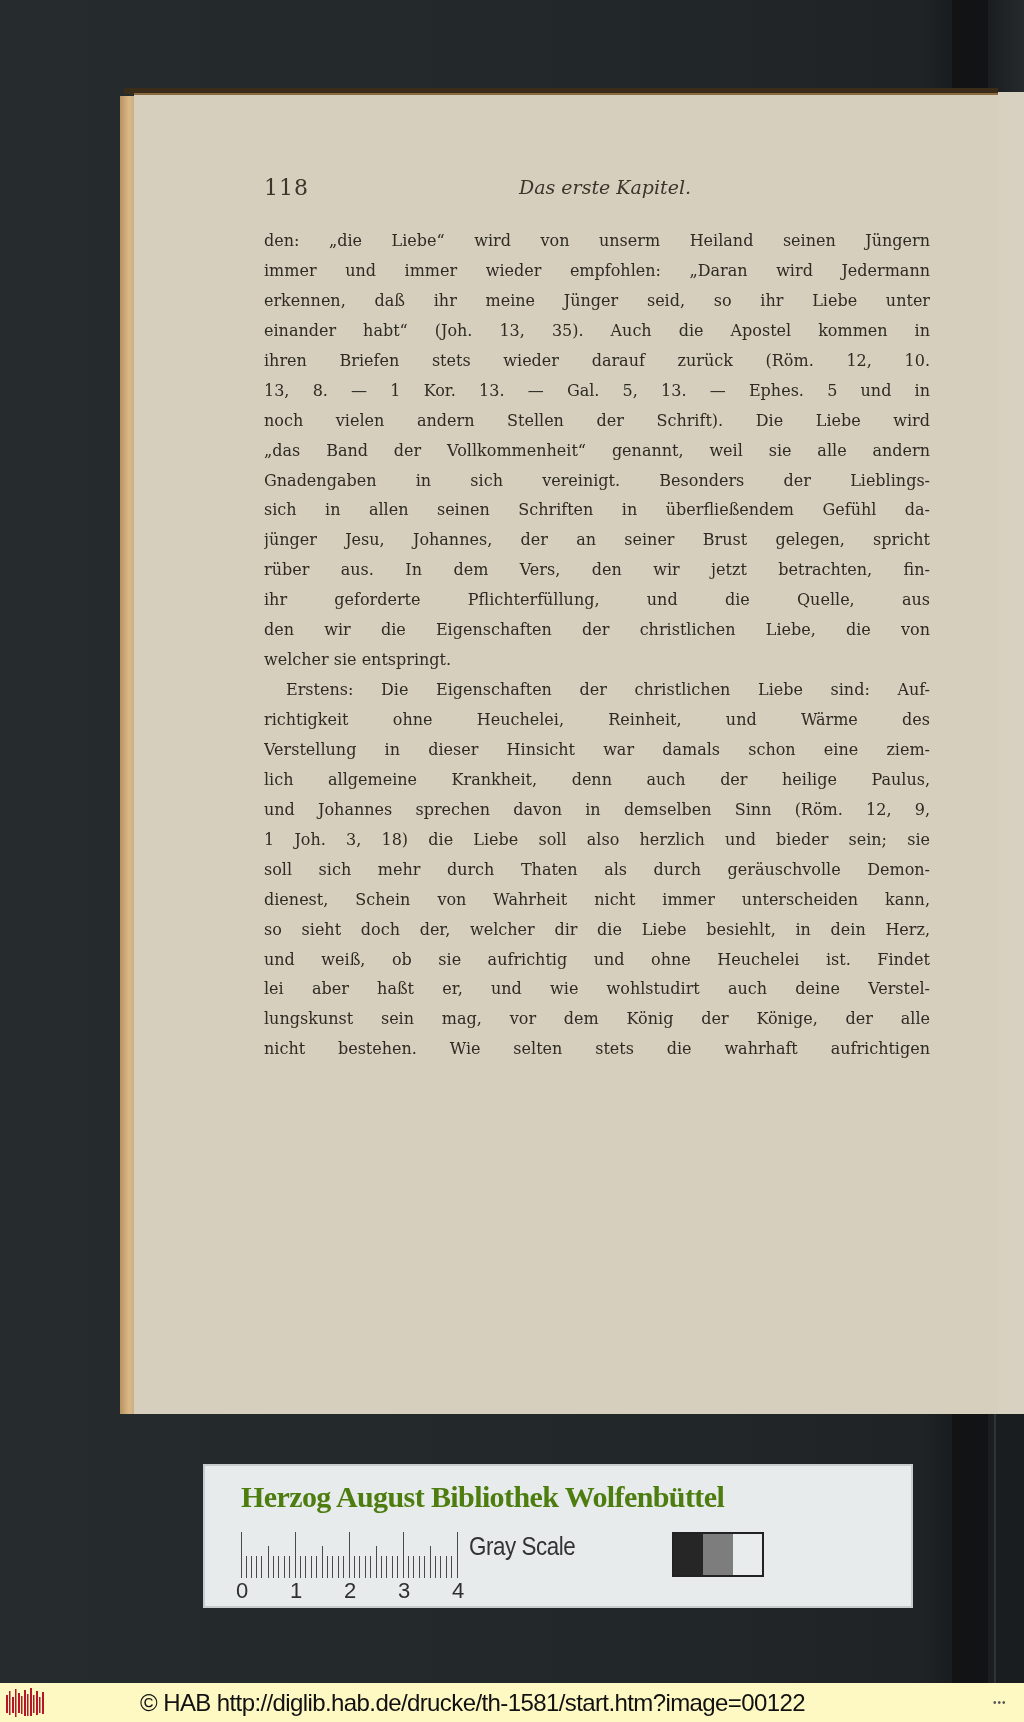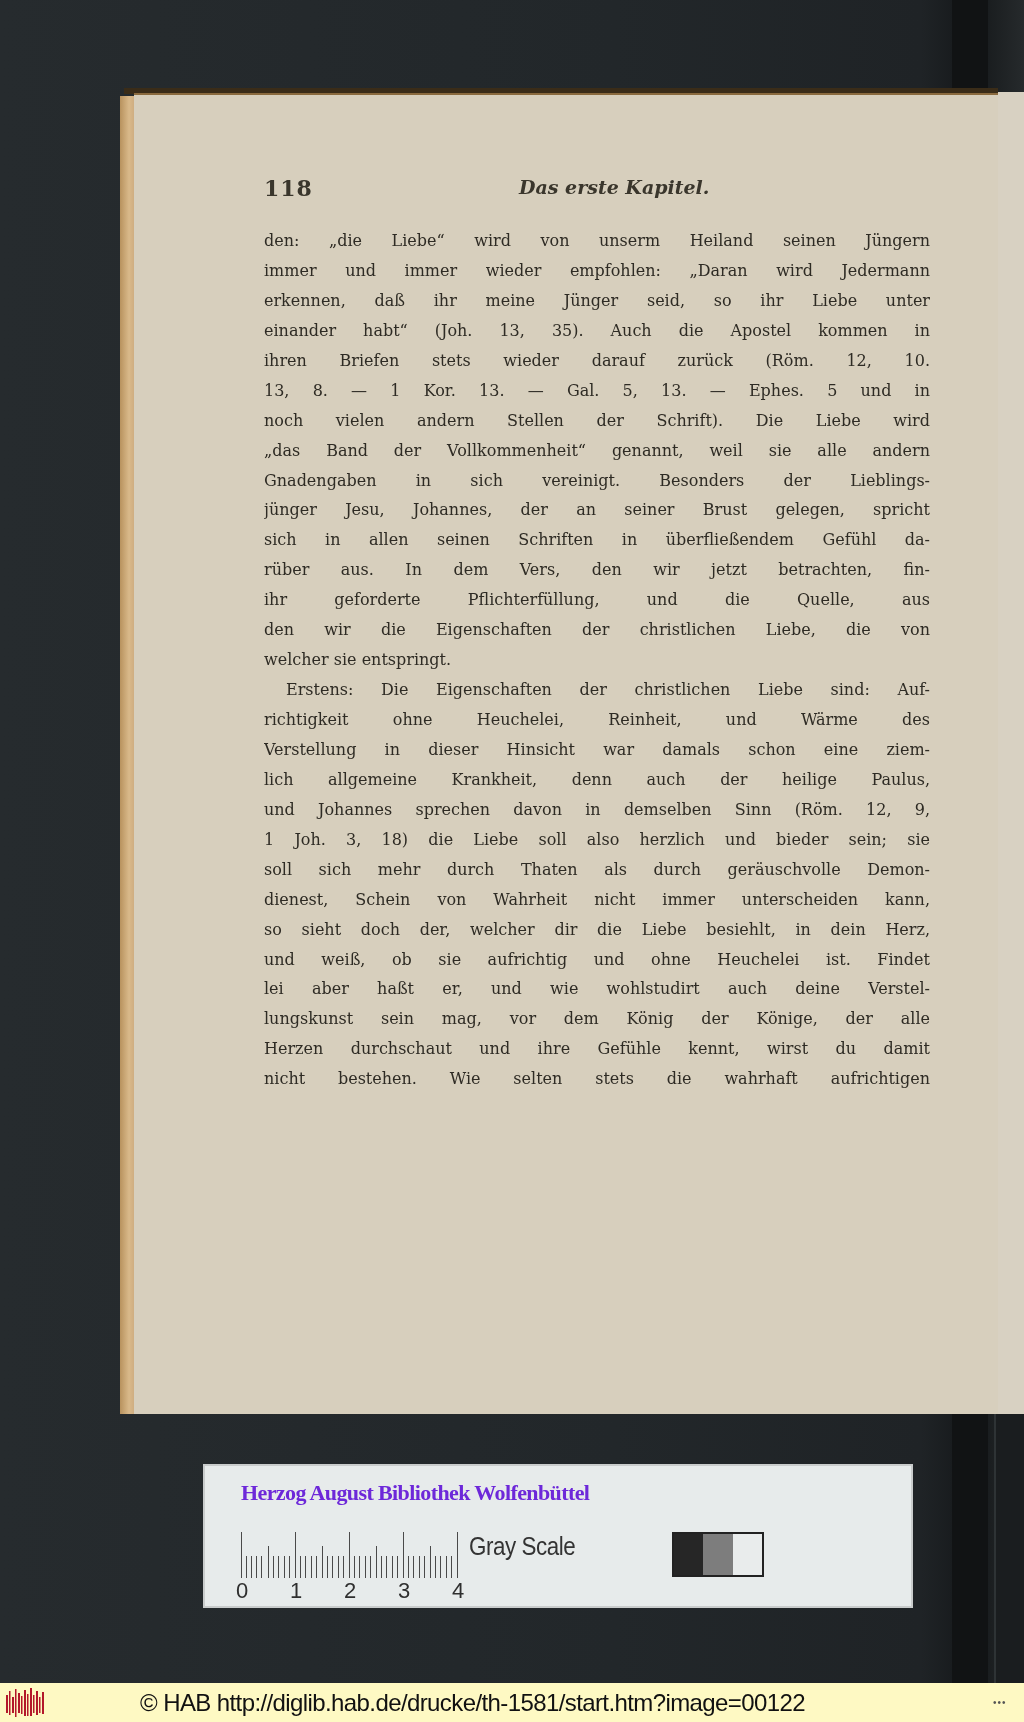--- a/index.html
+++ b/index.html
@@ -35,21 +35,20 @@
       background: #d7cfbd;
       box-shadow: inset 0 2px 0 #8a6a3e;
     }
     .page-top-shadow {
       position: absolute; left: 124px; top: 88px; width: 874px; height: 6px;
       background: #3a2c18;
     }
     .running-head {
       position: absolute; left: 264px; top: 175px; width: 665px; height: 28px;
       color: #3a362c;
-      font-weight: bold;
     }
     .page-number {
       position: absolute; left: 0; top: 0;
       font-family: "DejaVu Serif", serif; font-size: 22px; letter-spacing: 1px;
     }
     .chapter-title {
       position: absolute; left: 255px; top: 1px;
       font-family: "DejaVu Serif", serif; font-size: 19px; font-style: italic;
     }
     .text-block {
@@ -66,22 +65,22 @@
     .line.indent { padding-left: 22px; }
 
     .banner {
       position: absolute; left: 203px; top: 1464px; width: 710px; height: 144px;
       background: #e7ebeb;
       border: 2px solid #c9cccc;
       box-sizing: border-box;
     }
     .banner-title {
       position: absolute; left: 36px; top: 14px;
-      font-family: "Liberation Serif", serif; font-weight: bold; font-size: 22px;
-      color: #6d28d9; letter-spacing: -0.6px;
+      font-family: "Liberation Serif", serif; font-weight: bold; font-size: 30px;
+      color: #4d7c0f; letter-spacing: -0.6px;
     }
     .ruler {
       position: absolute; left: 36px; top: 66px; width: 216px; height: 46px;
     }
     .tick { position: absolute; bottom: 0; width: 1px; background: #4a4a4a; }
     .ruler-labels { position: absolute; left: 28px; top: 112px; width: 240px; height: 26px; }
     .ruler-label {
       position: absolute; top: 0; font-family: "Liberation Sans", sans-serif;
       font-size: 22px; color: #2f2f2f; transform: translateX(-50%);
     }
@@ -134,39 +133,38 @@
 <div class="text-block">
   <span class="line">den: „die Liebe“ wird von unserm Heiland seinen Jüngern</span>
   <span class="line">immer und immer wieder empfohlen: „Daran wird Jedermann</span>
   <span class="line">erkennen, daß ihr meine Jünger seid, so ihr Liebe unter</span>
   <span class="line">einander habt“ (Joh. 13, 35). Auch die Apostel kommen in</span>
   <span class="line">ihren Briefen stets wieder darauf zurück (Röm. 12, 10.</span>
   <span class="line">13, 8. — 1 Kor. 13. — Gal. 5, 13. — Ephes. 5 und in</span>
   <span class="line">noch vielen andern Stellen der Schrift). Die Liebe wird</span>
   <span class="line">„das Band der Vollkommenheit“ genannt, weil sie alle andern</span>
   <span class="line">Gnadengaben in sich vereinigt. Besonders der Lieblings-</span>
+  <span class="line">sich in allen seinen Schriften in überfließendem Gefühl da-</span>
   <span class="line">jünger Jesu, Johannes, der an seiner Brust gelegen, spricht</span>
-  <span class="line">sich in allen seinen Schriften in überfließendem Gefühl da-</span>
   <span class="line">rüber aus. In dem Vers, den wir jetzt betrachten, fin-</span>
   <span class="line">ihr geforderte Pflichterfüllung, und die Quelle, aus</span>
   <span class="line">den wir die Eigenschaften der christlichen Liebe, die von</span>
   <span class="line last">welcher sie entspringt.</span>
   <span class="line indent">Erstens: Die Eigenschaften der christlichen Liebe sind: Auf-</span>
   <span class="line">richtigkeit ohne Heuchelei, Reinheit, und Wärme des</span>
   <span class="line">Verstellung in dieser Hinsicht war damals schon eine ziem-</span>
   <span class="line">lich allgemeine Krankheit, denn auch der heilige Paulus,</span>
   <span class="line">und Johannes sprechen davon in demselben Sinn (Röm. 12, 9,</span>
   <span class="line">1 Joh. 3, 18) die Liebe soll also herzlich und bieder sein; sie</span>
   <span class="line">soll sich mehr durch Thaten als durch geräuschvolle Demon-</span>
   <span class="line">dienest, Schein von Wahrheit nicht immer unterscheiden kann,</span>
   <span class="line">so sieht doch der, welcher dir die Liebe besiehlt, in dein Herz,</span>
   <span class="line">und weiß, ob sie aufrichtig und ohne Heuchelei ist. Findet</span>
   <span class="line">lei aber haßt er, und wie wohlstudirt auch deine Verstel-</span>
   <span class="line">lungskunst sein mag, vor dem König der Könige, der alle</span>
-  <span class="line">Herzen durchschaut und ihre Gefühle kennt, wirst du damit</span>
   <span class="line">nicht bestehen. Wie selten stets die wahrhaft aufrichtigen</span>
 </div>
 
 <div class="banner">
   <div class="banner-title">Herzog August Bibliothek Wolfenbüttel</div>
   <div class="ruler">
     <div class="tick" style="left:0;height:46px"></div>
     <div class="tick" style="left:5px;height:22px"></div>
     <div class="tick" style="left:10px;height:22px"></div>
     <div class="tick" style="left:15px;height:22px"></div>

